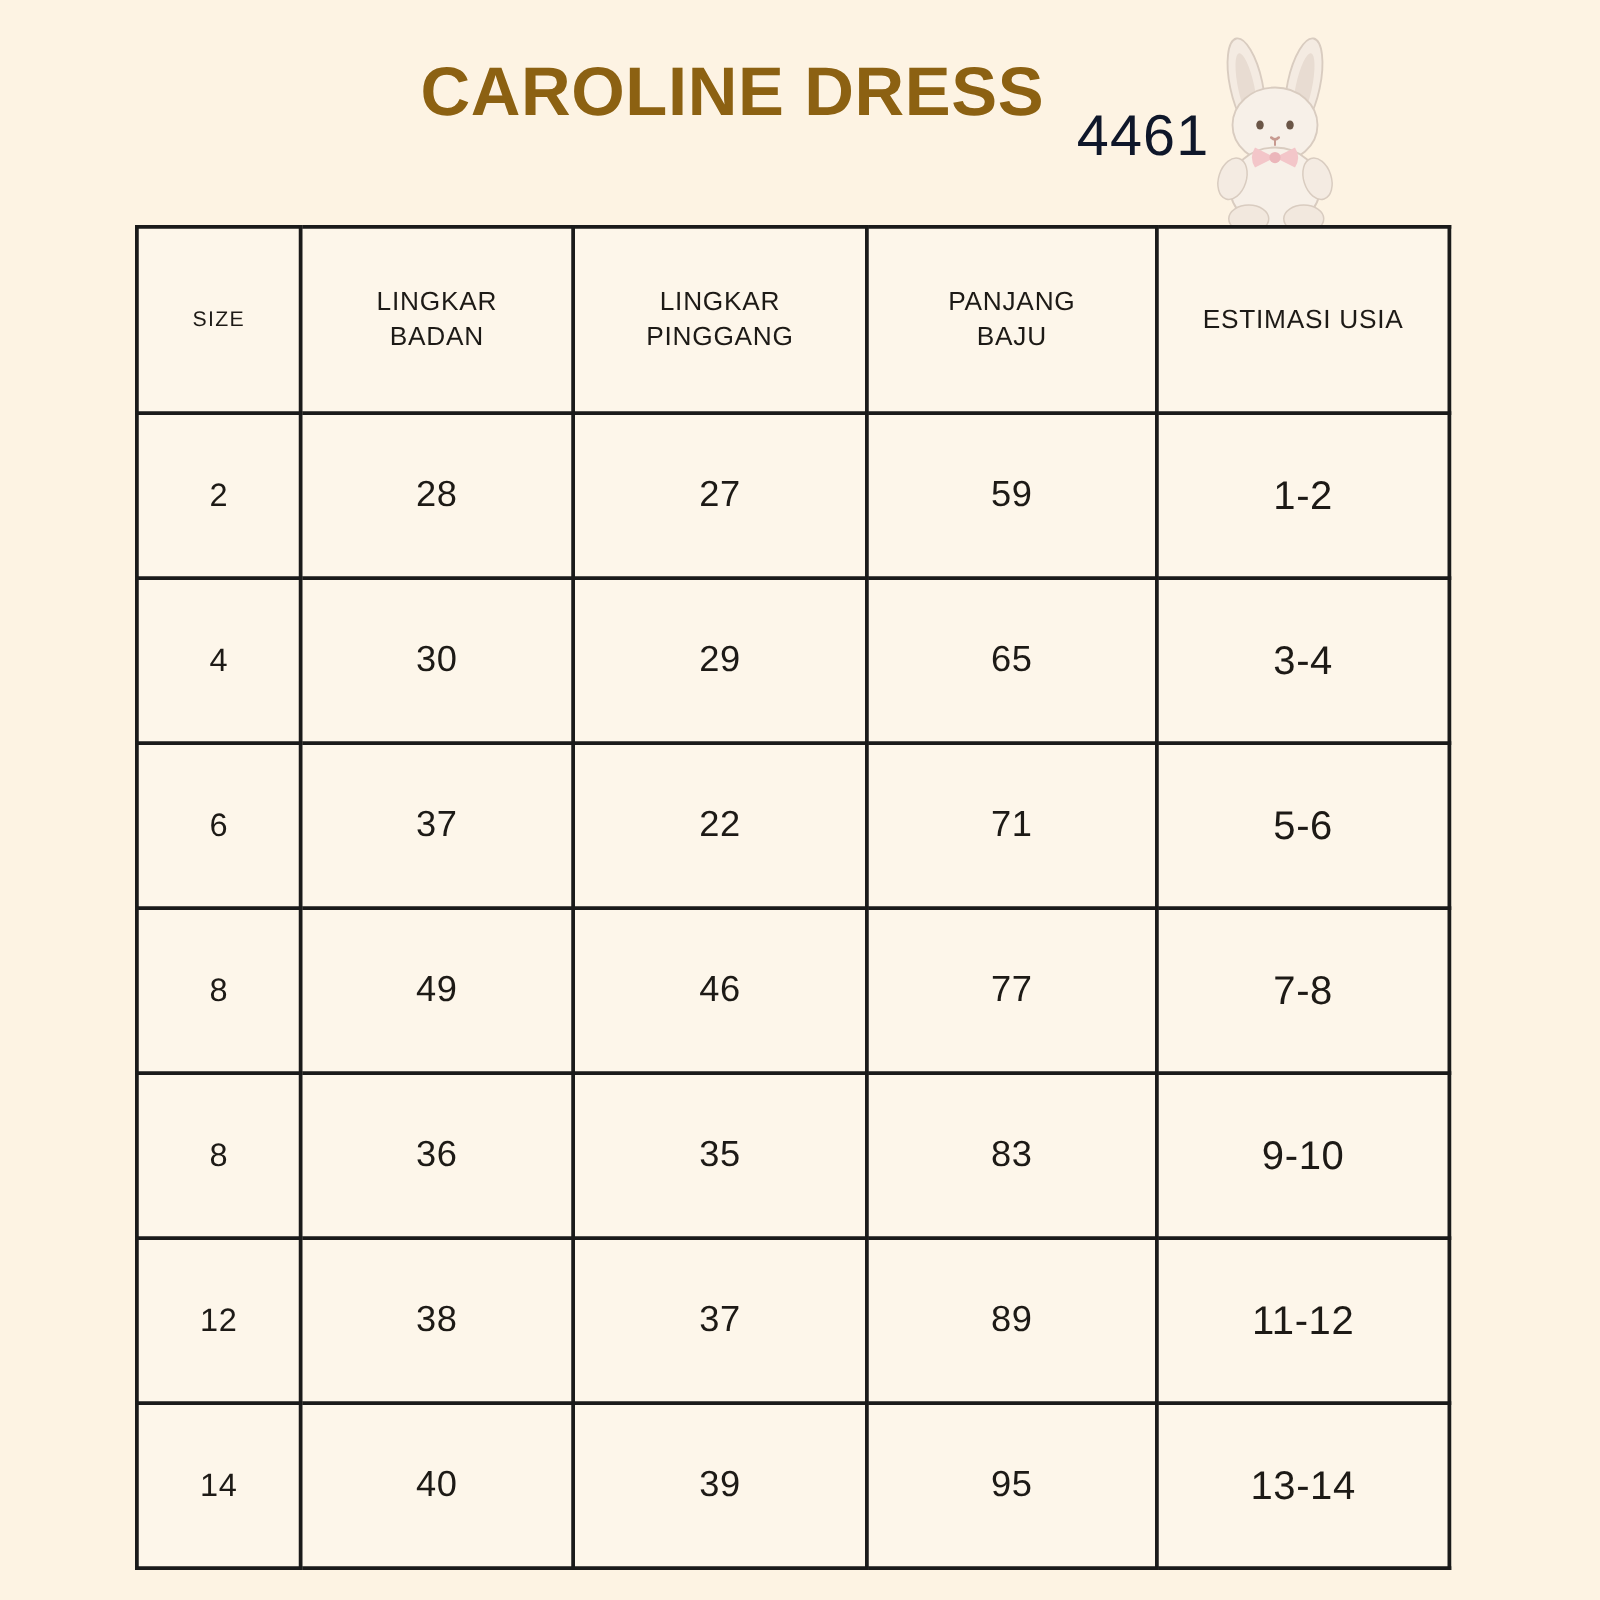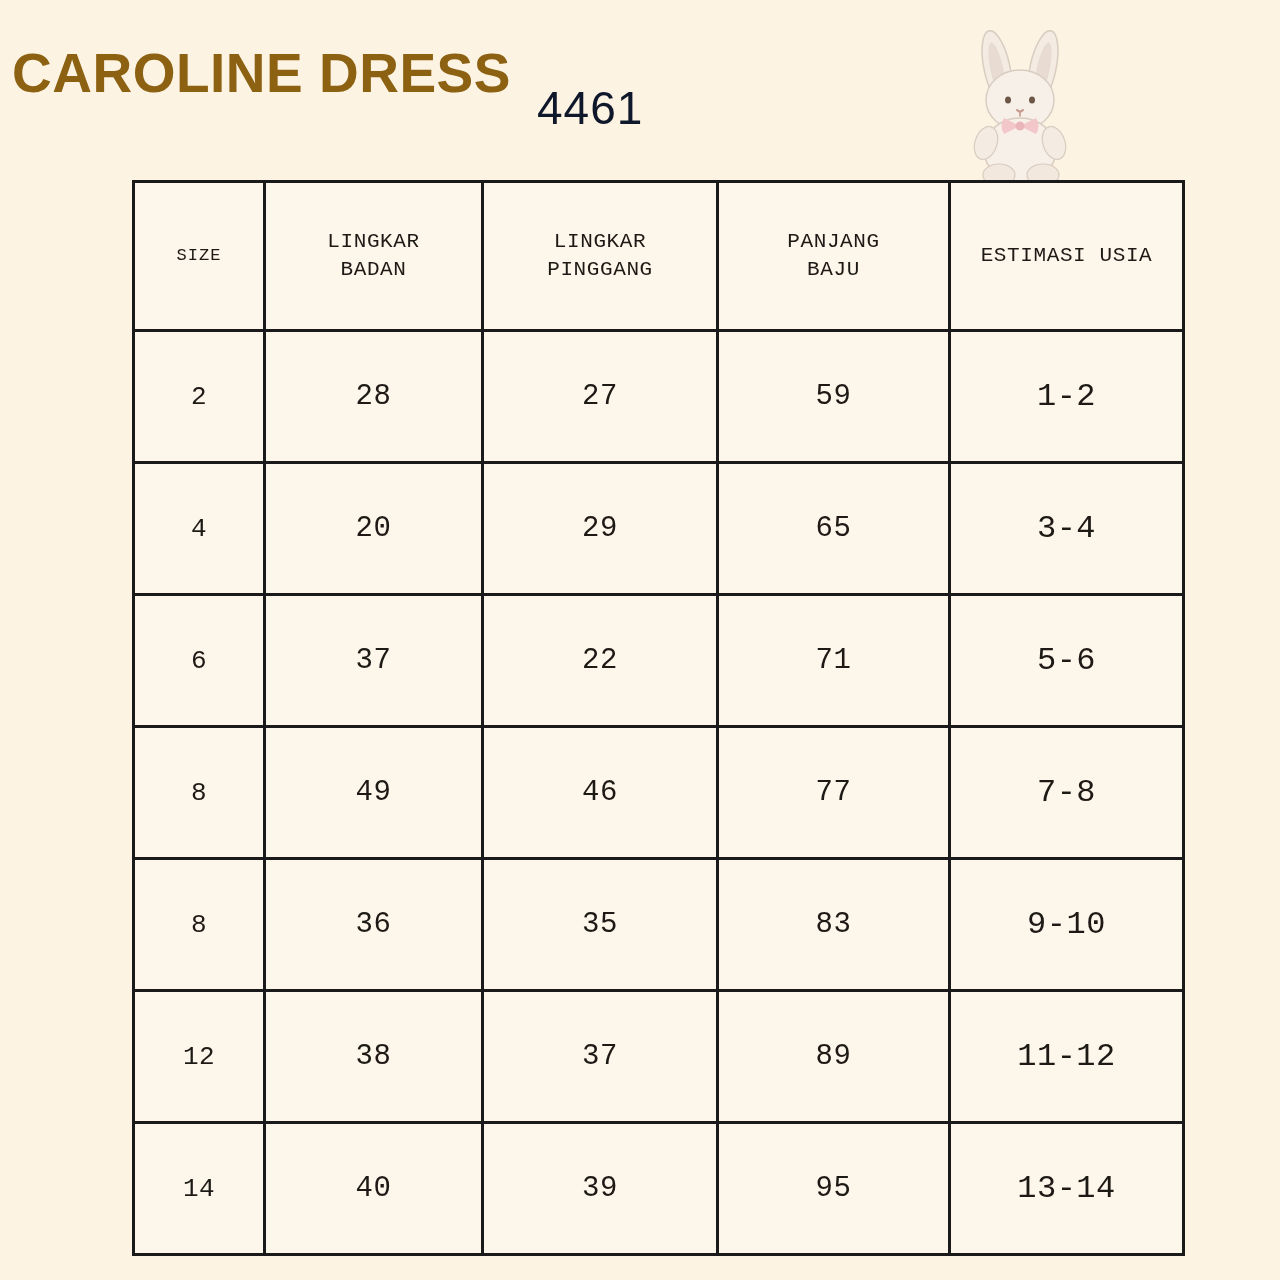--- a/index.html
+++ b/index.html
@@ -24,20 +24,21 @@
 
   
   .header {
     position: absolute;
     top: 46px;
     left: 0;
     width: 1280px;
     height: 120px;
     display: flex;
     align-items: flex-start;
+    justify-content: center;
   }
   .title-wrap {
     display: flex;
     align-items: baseline;
     gap: 26px;
     transform: translateX(12px);
   }
   .main-title {
     font-size: 55px;
     font-weight: bold;
@@ -61,23 +62,22 @@
     top: 28px;
     left: 955px;
     width: 130px;
     height: 160px;
   }
 
   
   .table-wrap {
     position: absolute;
     top: 180px;
-    left: 132px;
+    left: 108px;
     width: 1046px;
-    font-family: Liberation Mono, monospace;
   }
   table.size-table {
     border-collapse: collapse;
     width: 1050px;
     table-layout: fixed;
     background: #FDF6EA;
   }
   table.size-table td, table.size-table th {
     border: 3px solid #1A1A1A;
     text-align: center;
@@ -192,21 +192,21 @@
       <tbody>
         <tr>
           <td class="c-size">2</td>
           <td>28</td>
           <td>27</td>
           <td>59</td>
           <td class="c-age">1-2</td>
         </tr>
         <tr>
           <td class="c-size">4</td>
-          <td>20</td>
+          <td>30</td>
           <td>29</td>
           <td>65</td>
           <td class="c-age">3-4</td>
         </tr>
         <tr>
           <td class="c-size">6</td>
           <td>37</td>
           <td>22</td>
           <td>71</td>
           <td class="c-age">5-6</td>

